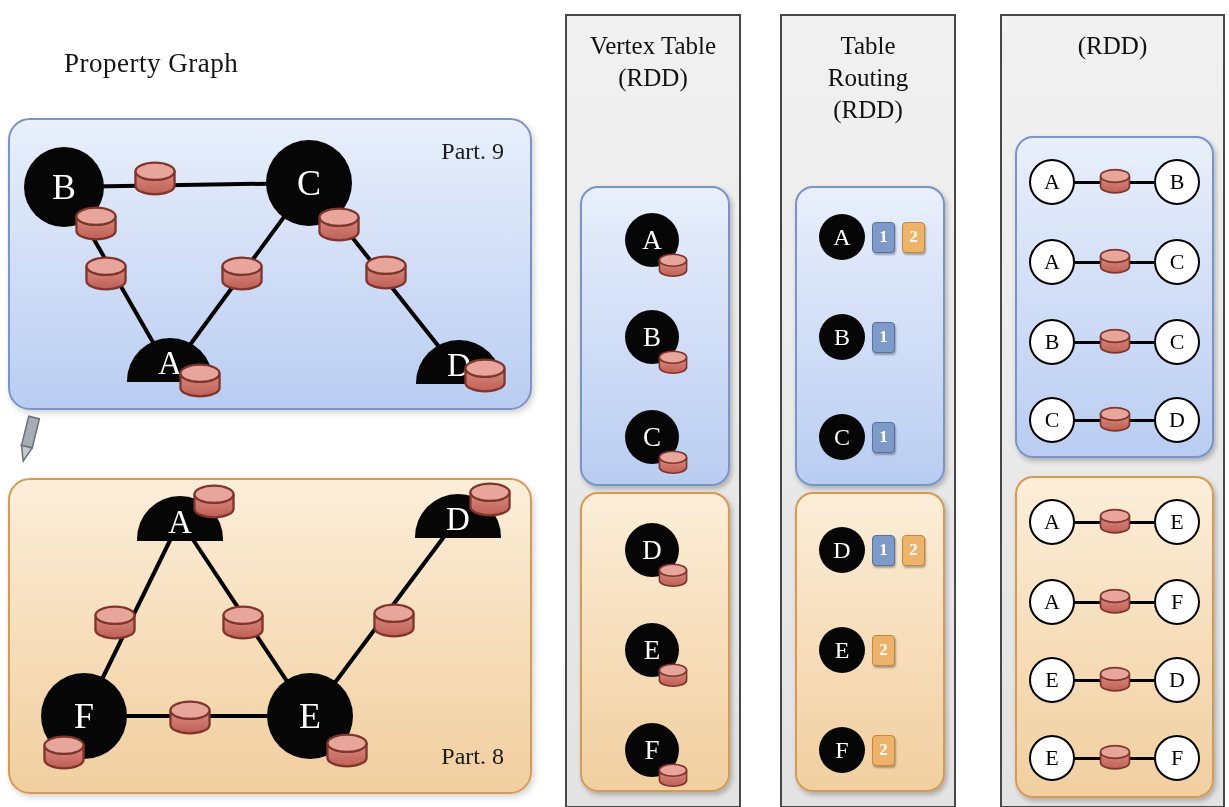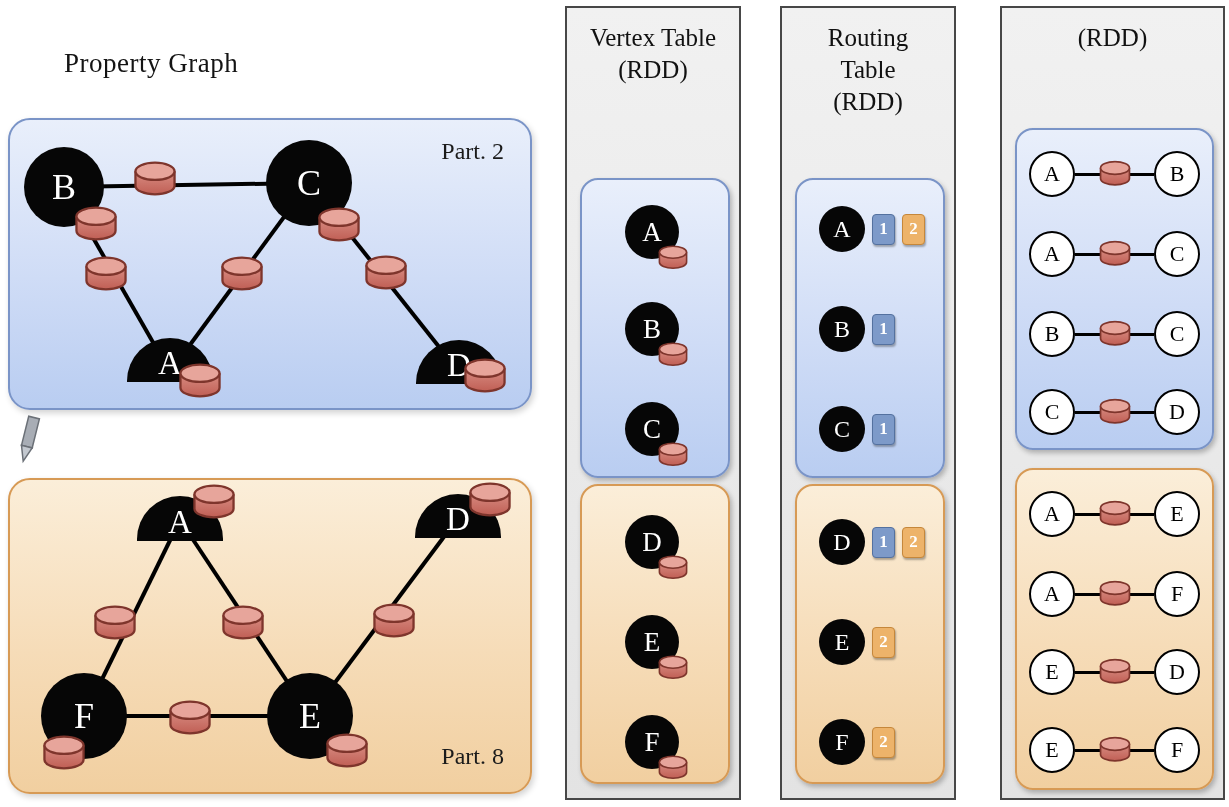--- a/index.html
+++ b/index.html
@@ -19,21 +19,21 @@
                display:flex; align-items:center; justify-content:center; font-size:36px; }
   .gv-dome { position:absolute; background:#060606; color:#fff; border-radius:300px 300px 0 0;
              display:flex; align-items:flex-end; justify-content:center; font-size:33px; line-height:1; padding-bottom:2px; }
 
   .edges { position:absolute; left:0; top:0; }
   .edges line { stroke:#000; stroke-width:4; }
 
   .cyl { position:absolute; }
 
   
-  .column { position:absolute; background:linear-gradient(180deg,#f1f1f1,#e3e3e3); border:2px solid #474747; }
+  .column { position:absolute; background:linear-gradient(180deg,#f1f1f1,#e3e3e3); border:2px solid #474747;margin-top:8px; }
   .col-title { position:absolute; top:14px; left:0; right:0; text-align:center; font-size:25px; line-height:1.28; color:#111; }
   .inner-box { position:absolute; border-radius:18px; box-shadow:2px 3px 5px rgba(0,0,0,0.25); }
 
   
   .vt-item { position:absolute; width:88px; height:72px; }
   .vt-circle { position:absolute; left:0; top:0; width:54px; height:54px; border-radius:50%; background:#060606;
                color:#fff; display:flex; align-items:center; justify-content:center; font-size:27px; }
 
   
   .rt-row { position:absolute; left:22px; display:flex; align-items:center; gap:7px; }
@@ -72,21 +72,21 @@
   <div class="heading" style="left:64px; top:48px;">Property Graph</div>
 
   <div class="part-box blue-box" style="left:8px; top:118px; width:524px; height:292px;">
     <svg class="edges" width="520" height="288" viewBox="0 0 520 288">
       <line x1="54" y1="67" x2="299" y2="63"></line>
       <line x1="54" y1="67" x2="160" y2="252"></line>
       <line x1="299" y1="63" x2="160" y2="252"></line>
       <line x1="299" y1="63" x2="449" y2="252"></line>
     </svg>
 
-    <div class="part-label" style="right:26px; top:18px;">Part. 2</div>
+    <div class="part-label" style="right:26px; top:18px;">Part. 9</div>
 
     <svg class="cyl" viewBox="0 0 40 31" style="left:122px; top:41px; width:46px;">
         <use href="#cyl-shape"></use>
       </svg>
     <svg class="cyl" viewBox="0 0 40 31" style="left:73px; top:136px; width:46px;">
         <use href="#cyl-shape"></use>
       </svg>
     <svg class="cyl" viewBox="0 0 40 31" style="left:209px; top:136px; width:46px;">
         <use href="#cyl-shape"></use>
       </svg>
@@ -206,22 +206,22 @@
         <div class="vt-circle">F</div>
         <svg class="cyl" viewBox="0 0 40 31" style="left:32px; top:40px; width:32px;">
             <use href="#cyl-shape"></use>
           </svg>
       </div>
     </div>
   </div>
 
   <div class="column" style="left:780px; top:6px; width:176px; height:794px;">
     <div class="col-title">
+      <div>Table</div>
       <div>Routing</div>
-      <div>Table</div>
       <div>(RDD)</div>
     </div>
 
     <div class="inner-box blue-box" style="left:13px; top:170px; width:150px; height:300px;">
       <div class="rt-row" style="top:26px;">
         <div class="rt-circle">A</div>
         <div class="badge badge-blue">1</div>
         <div class="badge badge-orange">2</div>
       </div>
       <div class="rt-row" style="top:126px;">

